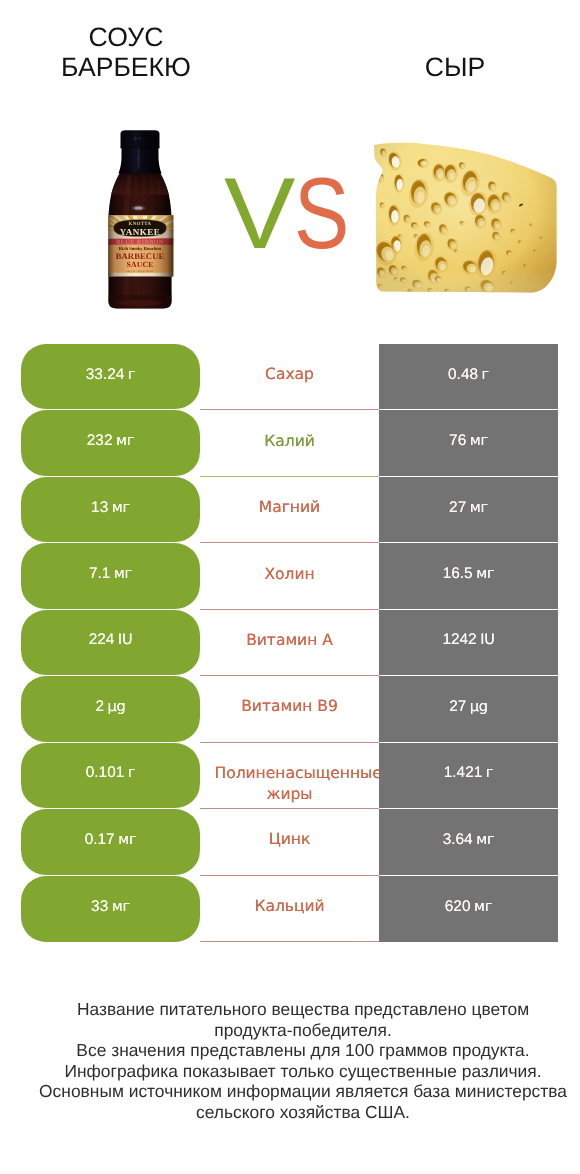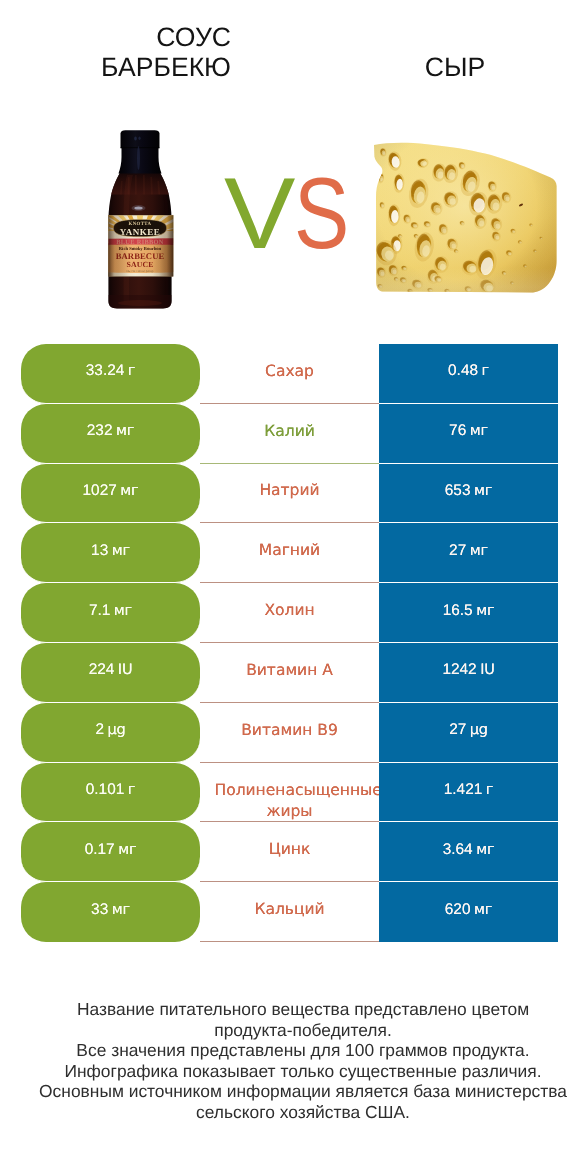--- a/index.html
+++ b/index.html
@@ -2,36 +2,36 @@
 <html><head>
 <meta charset="utf-8">
 <style>
   html,body{margin:0;padding:0;background:#fff;}
   body{width:580px;height:1174px;font-family:"Liberation Sans",sans-serif;overflow:hidden;
         -webkit-font-smoothing:antialiased;text-rendering:geometricPrecision;}
   .page{position:relative;width:580px;height:1174px;background:#fff;}
 
   
   .title{position:absolute;text-align:center;font-size:26.6px;line-height:30px;color:#141414;font-weight:400;letter-spacing:0;}
-  .title.left{left:21px;width:210px;top:22px;text-align:right;}
+  .title.left{left:21px;width:210px;top:22px;}
   .title.right{left:350px;width:210px;top:52px;}
 
   
   .hero{position:absolute;left:0;top:0;width:580px;height:340px;}
   .vs{position:absolute;left:224px;top:159px;width:132px;height:110px;font-size:101px;font-weight:400;line-height:110px;letter-spacing:-3px;text-align:left;white-space:nowrap;}
   .vs .v{color:#82A82E;display:inline-block;transform:scaleX(1.06);transform-origin:left center;}
   .vs .s{color:#E06C49;display:inline-block;transform:scaleX(0.82);transform-origin:left center;margin-left:6px;}
 
   
   .tbl{position:absolute;left:21px;top:344px;width:537px;height:598px;border-collapse:separate;border-spacing:0;table-layout:fixed;}
   .tbl td{text-shadow:0 0 0.35px currentColor;height:59.8px;padding:0 0 4px 0;box-sizing:border-box;text-align:center;vertical-align:middle;font-size:15.4px;font-weight:400;
           white-space:nowrap;overflow:visible;}
   .tbl td.l{width:179px;background:#81A730;color:#FBFCF2;border-bottom:1.6px solid #fff;height:58.2px;border-radius:25px;}
   .tbl td.m{width:179px;background:#fff;font-size:15.5px;font-family:"DejaVu Sans",sans-serif;overflow:hidden;}
-  .tbl td.r{width:179px;background:#0369a1;color:#FEF6F2;border-bottom:1.6px solid #fff;}
+  .tbl td.r{width:179px;background:#737373;color:#FEF6F2;border-bottom:1.6px solid #fff;}
   .tbl tr:last-child td.l,.tbl tr:last-child td.r{border-bottom:none;}
   .tbl td.m .nm{display:block;width:150px;margin:0 auto;line-height:21px;white-space:normal;}
   .tbl td.m.two .nm{position:relative;top:11px;}
   .tbl td.m.win-l{color:#7E9E3B;}
   .tbl td.m.win-r{color:#D0694C;}
   .tbl td.m.bl-l{border-bottom:1.1px solid #A8B978;}
   .tbl td.m.bl-r{border-bottom:1.1px solid #BC9183;margin-left:44px;}
   .unit{font-family:"DejaVu Sans",sans-serif;font-size:14.5px;font-weight:400;margin-left:3.5px;letter-spacing:-0.2px;}
 
   
@@ -671,27 +671,20 @@
           <td class="r"><span>0.48</span><span class="unit">г</span></td>
         </tr>
         <tr>
           <td class="l"><span>232</span><span class="unit">мг</span></td>
           <td class="m win-l bl-l">
             <span class="nm">Калий</span>
           </td>
           <td class="r"><span>76</span><span class="unit">мг</span></td>
         </tr>
         <tr>
-          <td class="l"><span>1027</span><span class="unit">мг</span></td>
-          <td class="m win-r bl-r">
-            <span class="nm">Натрий</span>
-          </td>
-          <td class="r"><span>653</span><span class="unit">мг</span></td>
-        </tr>
-        <tr>
           <td class="l"><span>13</span><span class="unit">мг</span></td>
           <td class="m win-r bl-r">
             <span class="nm">Магний</span>
           </td>
           <td class="r"><span>27</span><span class="unit">мг</span></td>
         </tr>
         <tr>
           <td class="l"><span>7.1</span><span class="unit">мг</span></td>
           <td class="m win-r bl-r">
             <span class="nm">Холин</span>

